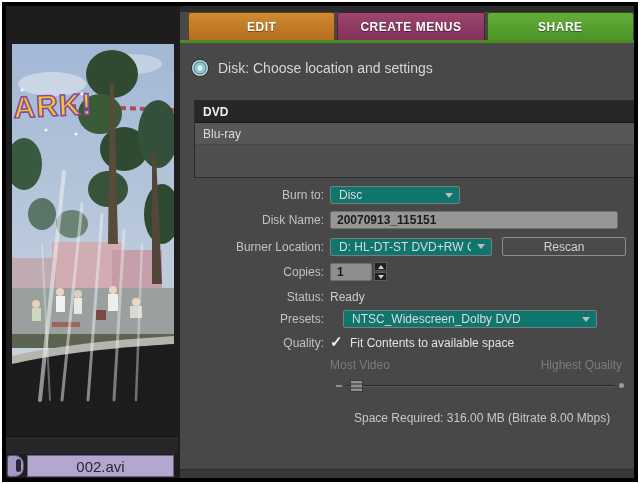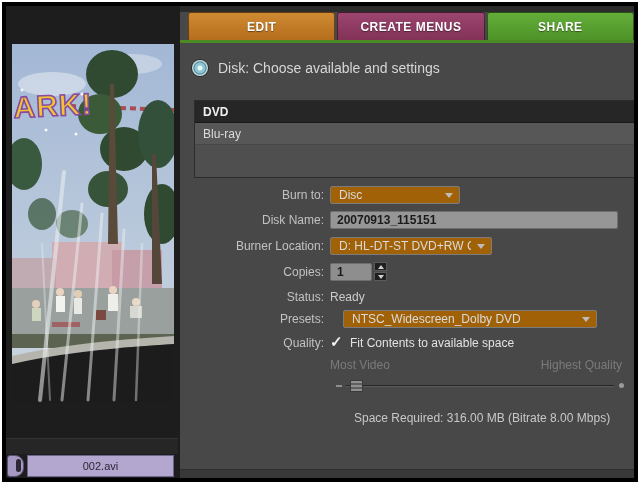--- a/index.html
+++ b/index.html
@@ -10,21 +10,21 @@
 
   
   .left-col{position:absolute;left:0;top:0;width:174px;height:100%;background:#1d1d1d;}
   .photo{position:absolute;left:6px;top:38px;width:162px;height:358px;overflow:hidden;background:#9fb2cc;}
   .photo svg{display:block;}
   .track-strip{position:absolute;left:0;top:432px;width:172px;height:16px;background:#262626;border-top:1px solid #333;}
   .clip-row{position:absolute;left:0;top:449px;width:172px;height:23px;}
   .clip-handle{position:absolute;left:1px;top:0;width:17px;height:22px;background:#a598c2;border:1px solid #58506e;border-radius:3px 9px 9px 3px;}
   .clip-handle:after{content:"";position:absolute;right:2px;top:3px;width:5px;height:13px;background:#2c2838;border-radius:3px;}
   .clip-bar{position:absolute;left:21px;top:0;width:147px;height:22px;background:#b3a6cf;border:1px solid #6d628a;display:flex;align-items:center;justify-content:center;}
-  .clip-bar span{font-size:11px;color:#2b2735;}
+  .clip-bar span{font-size:15px;color:#2b2735;}
 
   
   .panel{position:absolute;left:174px;top:0;width:454px;height:100%;background:#484848;}
   .panel-topstrip{position:absolute;left:0;top:0;width:100%;height:6px;background:#2b2b2b;}
   .tabs{position:absolute;left:8px;top:6px;right:0;height:28px;display:flex;gap:2px;}
   .tab{flex:1;display:flex;align-items:center;justify-content:center;border:1px solid rgba(0,0,0,.45);border-bottom:none;border-radius:3px 3px 0 0;color:#fff;font-weight:bold;font-size:12px;letter-spacing:.5px;text-shadow:0 1px 1px rgba(0,0,0,.45);cursor:pointer;}
   .tab-underline{position:absolute;left:0;top:34px;width:100%;height:3px;}
 
   .hdr{position:absolute;left:12px;top:54px;display:flex;align-items:center;gap:10px;}
   .disc-icon{width:16px;height:16px;border-radius:50%;background:radial-gradient(circle at 50% 50%,#e9f6f8 0 2px,#8fc6d2 3px 5px,#4f8694 6px,#bcd9de 7px);box-shadow:0 0 0 1px #2e2e2e;}
@@ -34,21 +34,21 @@
   .loc-rows{position:absolute;left:0;top:0;right:15px;bottom:0;}
   .loc-row{height:22px;display:flex;align-items:center;padding-left:8px;font-size:12px;}
   .loc-row.selected{background:#262626;color:#f0f0f0;font-weight:bold;border-bottom:1px solid #191919;}
   .loc-row.normal{background:#575757;color:#dcdcdc;border-bottom:1px solid #474747;}
   .loc-scroll{position:absolute;right:0;top:0;width:15px;bottom:0;background:#3a3a3a;border-left:1px solid #2d2d2d;}
   .loc-thumb{position:absolute;left:1px;top:1px;width:12px;height:18px;background:#6b6b6b;border:1px solid #8a8a8a;border-bottom-color:#3c3c3c;border-right-color:#3c3c3c;}
   .loc-downbtn{position:absolute;left:1px;bottom:1px;width:12px;height:15px;background:#646464;border:1px solid #808080;border-bottom-color:#383838;border-right-color:#383838;color:#d9d9d9;font-size:7px;line-height:13px;text-align:center;}
 
   .row{position:absolute;left:0;width:100%;display:flex;align-items:center;}
   .row .lbl{width:150px;text-align:right;font-size:12px;color:#c2c2c2;padding-right:6px;flex:none;}
-  .dd{height:18px;background:#a16207;border:1px solid #7c7c7c;border-radius:2px;display:flex;align-items:center;padding:0 6px 0 8px;color:#dadada;font-size:12px;cursor:pointer;}
+  .dd{height:18px;background:#0f766e;border:1px solid #7c7c7c;border-radius:2px;display:flex;align-items:center;padding:0 6px 0 8px;color:#dadada;font-size:12px;cursor:pointer;}
   .dd .dd-txt{flex:1;white-space:nowrap;overflow:hidden;}
   .dd .arrow{width:0;height:0;border-left:4px solid transparent;border-right:4px solid transparent;border-top:5px solid #bdbdbd;margin-left:6px;flex:none;}
   .txt-input{height:18px;background:#969696;border:1px solid #6e6e6e;border-radius:2px;color:#1b1b1b;font-size:12px;font-weight:bold;padding:8px 6px;outline:none;}
   .btn{height:19px;background:#4a4a4a;border:1px solid #8e8e8e;border-radius:2px;color:#d2d2d2;font-size:12px;display:flex;align-items:center;justify-content:center;cursor:pointer;}
   .spinner{width:13px;height:19px;margin-left:2px;display:flex;flex-direction:column;gap:1px;}
   .spin-btn{flex:1;background:#1f1f1f;border:1px solid #5a5a5a;display:flex;align-items:center;justify-content:center;}
   .spin-btn i{display:block;width:0;height:0;border-left:3px solid transparent;border-right:3px solid transparent;}
   .spin-up i{border-bottom:4px solid #cfcfcf;}
   .spin-down i{border-top:4px solid #cfcfcf;}
   .static-val{font-size:12px;color:#cccccc;}
@@ -162,21 +162,21 @@
           <span>CREATE MENUS</span>
         </div>
         <div class="tab" style="background:linear-gradient(180deg,#64ad3a,#4d9328);">
           <span>SHARE</span>
         </div>
       </div>
       <div class="tab-underline" style="background:#4c8a26;"></div>
 
       <div class="hdr">
         <div class="disc-icon"></div>
-        <div class="hdr-title">Disk: Choose available and settings</div>
+        <div class="hdr-title">Disk: Choose location and settings</div>
       </div>
 
       <div class="loc-list">
         <div class="loc-rows">
           <div class="loc-row selected">
             <span>DVD</span>
           </div>
           <div class="loc-row normal">
             <span>Blu-ray</span>
           </div>
@@ -198,20 +198,23 @@
       <div class="row" style="top:205px;">
         <div class="lbl">Disk Name:</div>
         <input class="txt-input" style="width: 288px;" value="20070913_115151">
       </div>
 
       <div class="row" style="top:231px;">
         <div class="lbl">Burner Location:</div>
         <div class="dd" style="width:162px;">
           <span class="dd-txt">D: HL-DT-ST DVD+RW GC</span>
           <span class="arrow"></span>
+        </div>
+        <div class="btn" style="width:124px;margin-left:10px;">
+          <span>Rescan</span>
         </div>
       </div>
 
       <div class="row" style="top:256px;">
         <div class="lbl">Copies:</div>
         <input class="txt-input" style="width: 42px; background: rgb(142, 142, 142);" value="1">
         <div class="spinner">
           <div class="spin-btn spin-up">
                 <i></i>
               </div>

